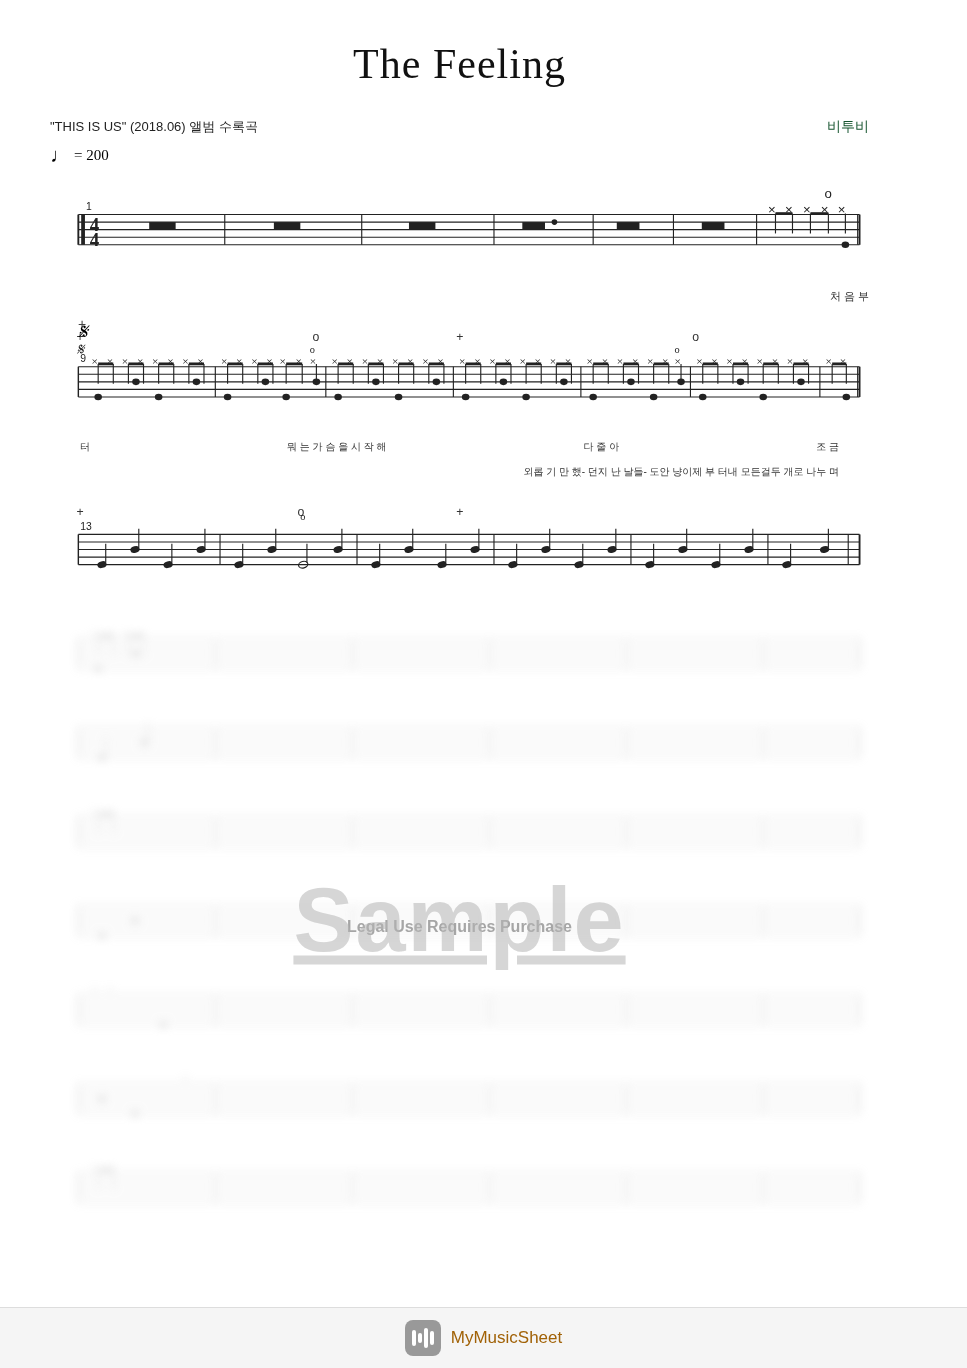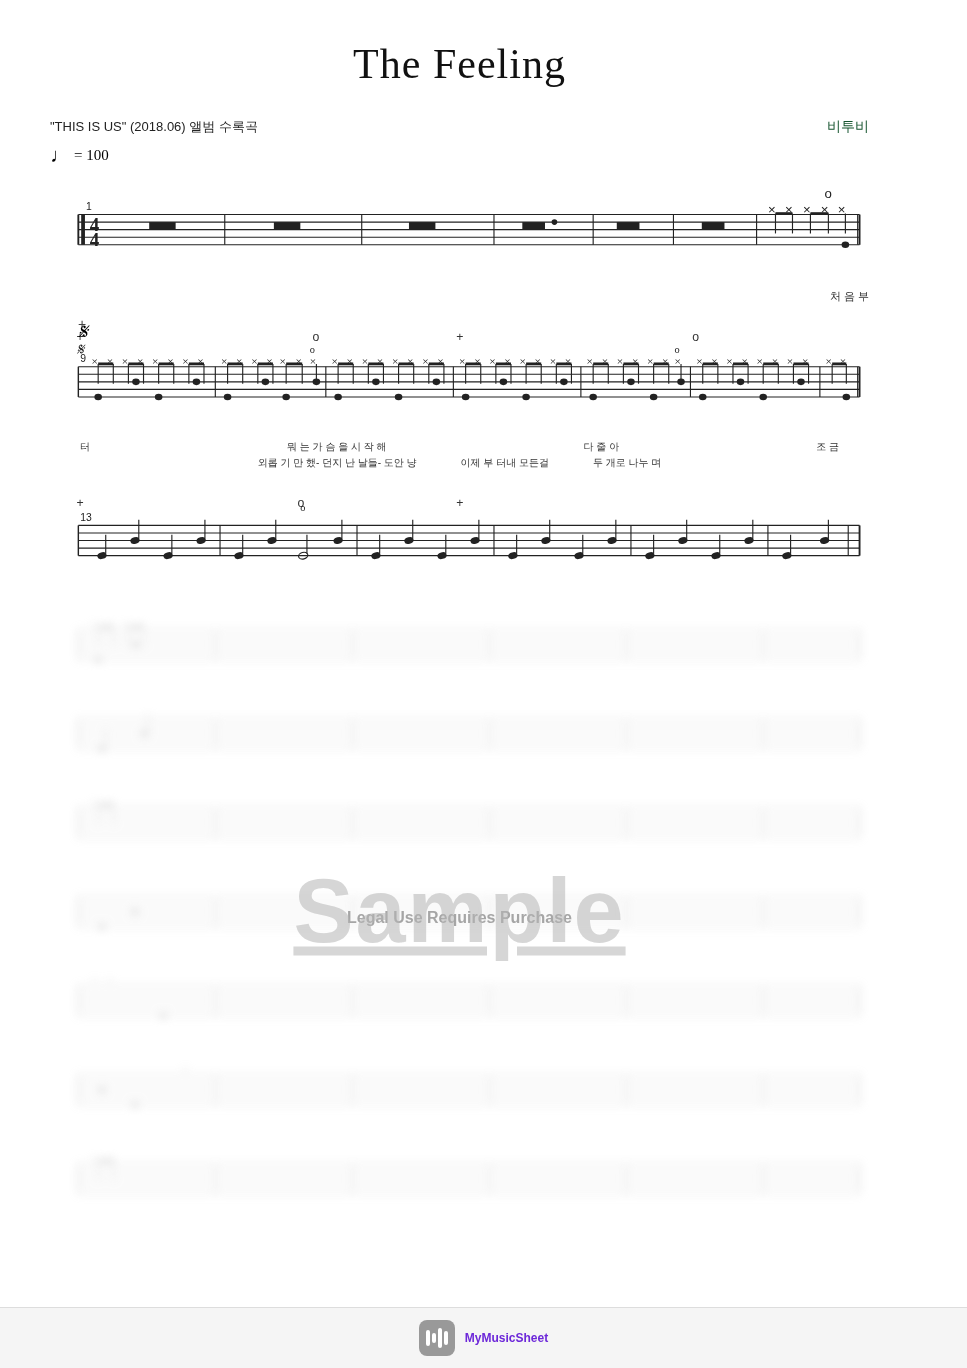--- a/index.html
+++ b/index.html
@@ -112,21 +112,21 @@
     <h1 class="song-title">The Feeling</h1>
   </div>
 
   <div class="meta-row">
     <span class="album-info">"THIS IS US" (2018.06) 앨범 수록곡</span>
     <span class="artist-name">비투비</span>
   </div>
 
   <div class="tempo-row">
     <span class="tempo-note">♩</span>
-    <span>= 100</span>
+    <span>= 200</span>
   </div>
 
   <div class="sheet-section">
     <svg class="sheet-svg" viewBox="0 0 867 90" height="90">
 
       <line x1="30" y1="35" x2="857" y2="35" stroke="#222" stroke-width="1.2"></line>
       <line x1="30" y1="43" x2="857" y2="43" stroke="#222" stroke-width="1.2"></line>
       <line x1="30" y1="51" x2="857" y2="51" stroke="#222" stroke-width="1.2"></line>
       <line x1="30" y1="59" x2="857" y2="59" stroke="#222" stroke-width="1.2"></line>
       <line x1="30" y1="67" x2="857" y2="67" stroke="#222" stroke-width="1.2"></line>
@@ -402,21 +402,21 @@
       <line x1="857" y1="42" x2="857" y2="74" stroke="#222" stroke-width="2"></line>
     </svg>
 
     
     <div style="display:flex; justify-content:space-between; font-size:10px; font-family:Arial; color:#333; margin-top:2px; padding: 0 30px;">
       <span>터</span>
       <span>뭐 는 가  슴 을  시  작   해</span>
       <span>다  줄   아</span>
       <span>조  금</span>
     </div>
-    <div style="display:flex; justify-content:center; font-size:10px; font-family:Arial; color:#333; padding: 0 30px; margin-top:2px;gap:44px;">
+    <div style="display:flex; justify-content:flex-end; font-size:10px; font-family:Arial; color:#333; padding: 0 30px; margin-top:11px;">
       <span>외롭 기 만 했-   던지   난 날들-  도안 냥</span>
       <span>이제 부 터내  모든걸</span>
       <span>두 개로   나누 며</span>
     </div>
   </div>
 
   <div class="sheet-section" style="margin-top:10px;">
     <svg class="sheet-svg" viewBox="0 0 867 85" height="85">
 
       <line x1="30" y1="35" x2="857" y2="35" stroke="#222" stroke-width="1.2"></line>
@@ -673,16 +673,16 @@
   </div>
 
   <div style="position:fixed; bottom:0; left:0; right:0; background:#f5f5f5; border-top:1px solid #ddd; padding:12px 20px; display:flex; align-items:center; gap:10px; justify-content:center;">
 
     <div style="width:36px; height:36px; background:#999; border-radius:8px; display:flex; align-items:center; justify-content:center; gap:2px; padding:5px;">
       <div style="width:4px; height:16px; background:white; border-radius:2px;"></div>
       <div style="width:4px; height:10px; background:white; border-radius:2px;"></div>
       <div style="width:4px; height:20px; background:white; border-radius:2px;"></div>
       <div style="width:4px; height:14px; background:white; border-radius:2px;"></div>
     </div>
-    <span style="font-size:12px; font-weight:bold; color:#6d28d9; font-family:Arial;">MyMusicSheet</span>
+    <span style="font-size:17px; font-weight:normal; color:#a16207; font-family:Arial;">MyMusicSheet</span>
   </div>
 
 </div>
 
 </body></html>

